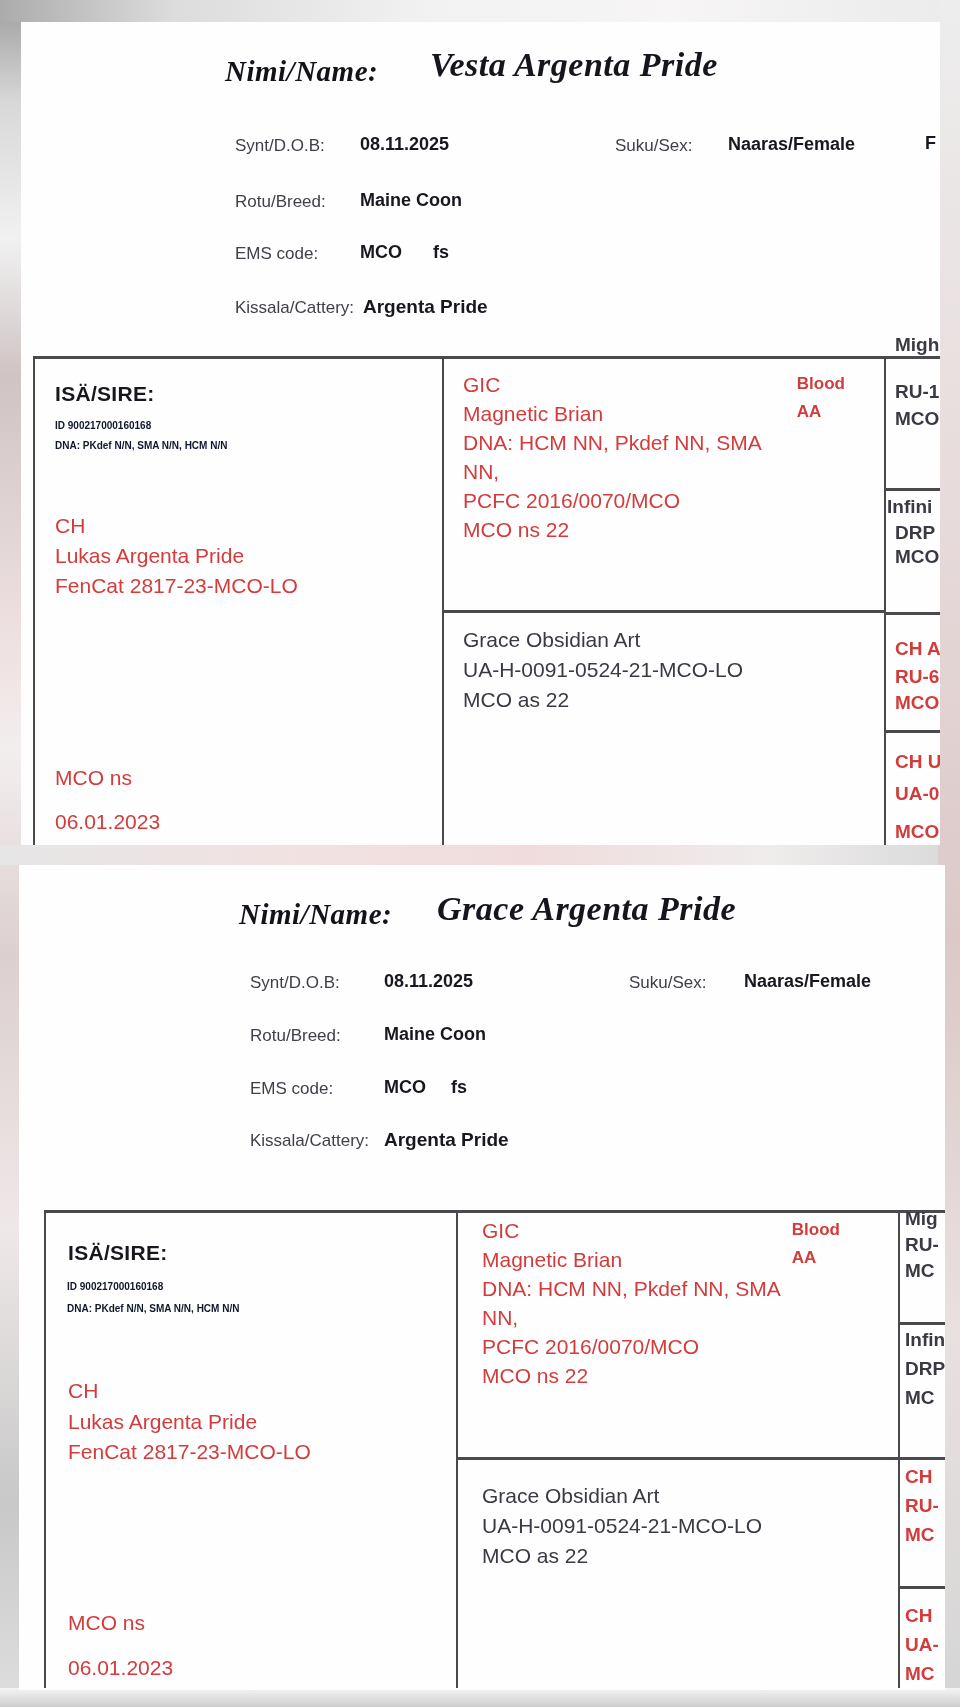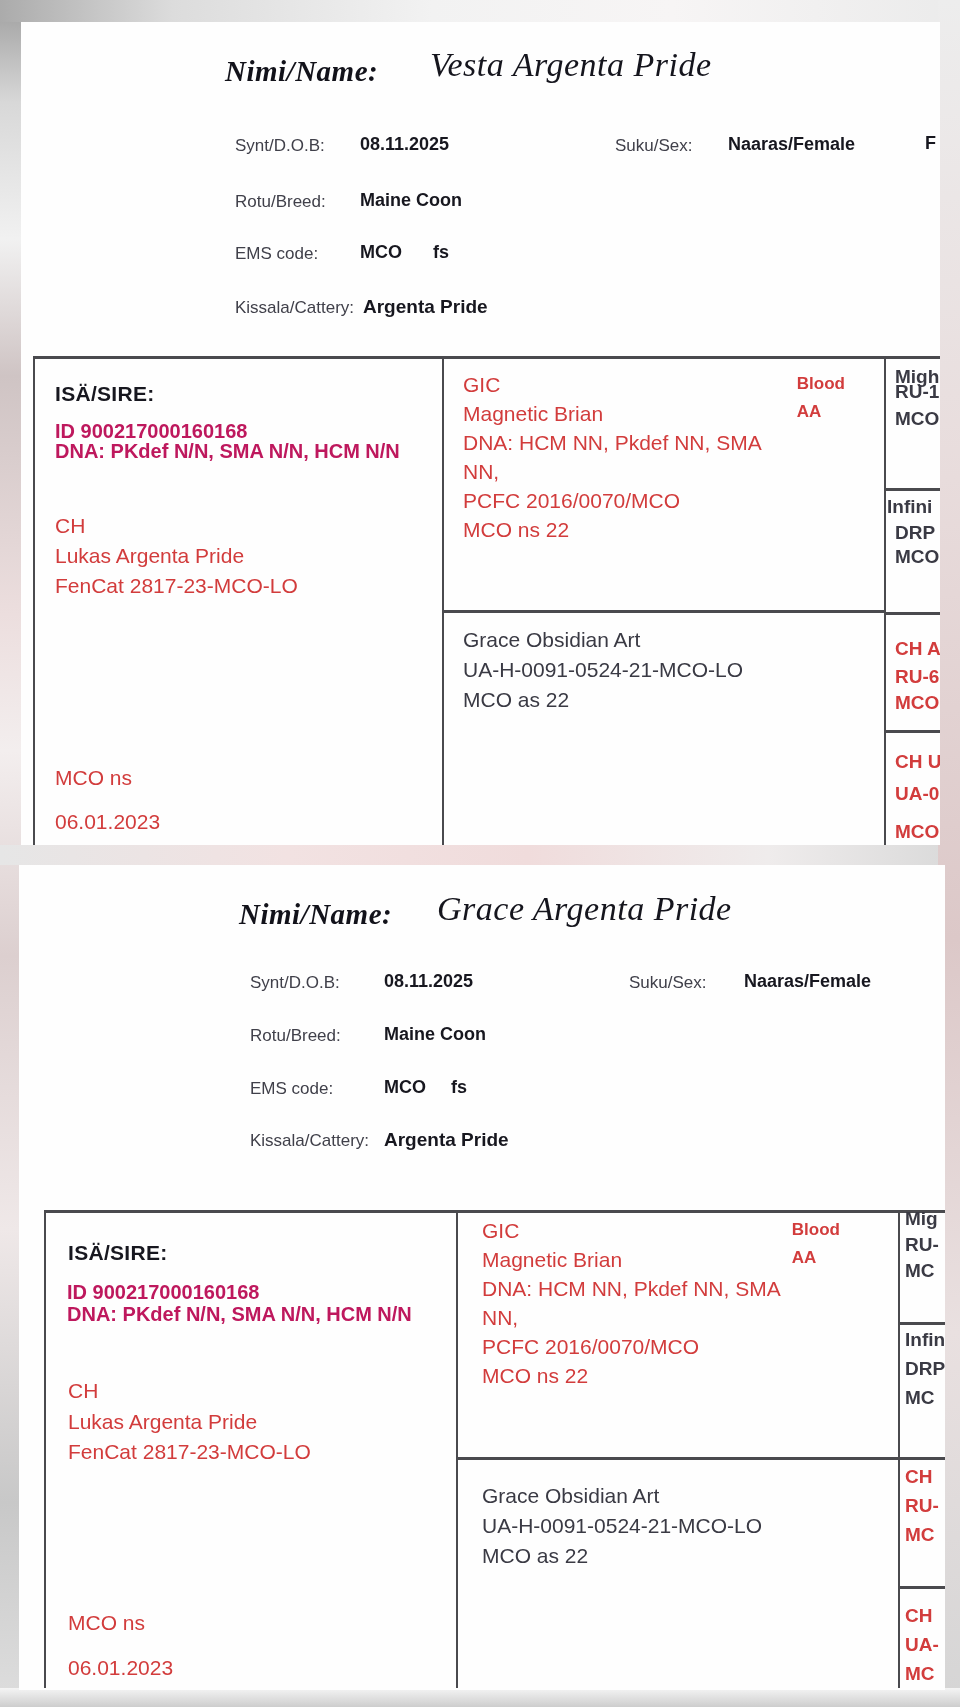--- a/index.html
+++ b/index.html
@@ -5,25 +5,25 @@
   html,body{margin:0;padding:0;}
   body{
     width:960px;height:1707px;position:relative;overflow:hidden;
     background:linear-gradient(180deg,#c2c2c2 0%,#ececec 3%,#eeeaea 30%,#e8dcdc 52%,#ece7e7 70%,#dcd4d4 88%,#d2d2d2 100%);
     font-family:"Liberation Sans", sans-serif;
   }
   .bgstrip{position:absolute;}
   .page{position:absolute;background:#fefefe;overflow:hidden;}
   .t{position:absolute;white-space:nowrap;line-height:1.15;}
   .title-lbl{font-family:"Liberation Serif", serif;font-style:italic;font-weight:bold;font-size:29px;color:#12121a;letter-spacing:0.5px;}
-  .cat-name{font-family:"Liberation Serif", serif;font-style:italic;font-weight:normal;font-size:34px;color:#15151d;letter-spacing:0.5px;}
+  .cat-name{font-family:"Liberation Serif", serif;font-style:italic;font-weight:bold;font-size:34px;color:#15151d;letter-spacing:0.5px;}
   .lbl{font-size:17px;color:#40404a;}
   .val{font-size:18px;font-weight:bold;color:#17171f;}
   .sire-h{font-size:21px;font-weight:bold;color:#17171f;letter-spacing:0.3px;}
-  .red-sm{font-size:20px;color:#be185d;font-weight:bold;}
+  .red-sm{font-size:10px;color:#0f172a;font-weight:bold;}
   .body-red{font-size:21px;color:#d23c3c;}
   .body-dark{font-size:21px;color:#3a3a44;}
   .g3{font-size:19px;font-weight:bold;}
   .g3.dark{color:#3a3a44;}
   .g3.redc{color:#d23c3c;}
   .blood{font-size:17px;color:#d23c3c;font-weight:bold;text-align:left;line-height:28px;}
   .vline{position:absolute;width:2px;background:#4a4a4e;}
   .hline{position:absolute;height:3px;background:#4a4a4e;}
 </style>
 </head>
@@ -91,21 +91,21 @@
     </div>
   </div>
 
   <div>
     <div class="t body-dark" style="left:442px;top:606px;">Grace Obsidian Art</div>
     <div class="t body-dark" style="left:442px;top:636px;">UA-H-0091-0524-21-MCO-LO</div>
     <div class="t body-dark" style="left:442px;top:666px;">MCO as 22</div>
   </div>
 
   <div>
-    <div class="t g3 dark" style="left:874px;top:344px;">Migh</div>
+    <div class="t g3 dark" style="left:874px;top:312px;">Migh</div>
     <div class="t g3 dark" style="left:874px;top:359px;">RU-1</div>
     <div class="t g3 dark" style="left:874px;top:386px;">MCO</div>
   </div>
   <div>
     <div class="t g3 dark" style="left:866px;top:474px;">Infini</div>
     <div class="t g3 dark" style="left:874px;top:500px;">DRP</div>
     <div class="t g3 dark" style="left:874px;top:524px;">MCO</div>
   </div>
   <div>
     <div class="t g3 redc" style="left:874px;top:616px;">CH A</div>

